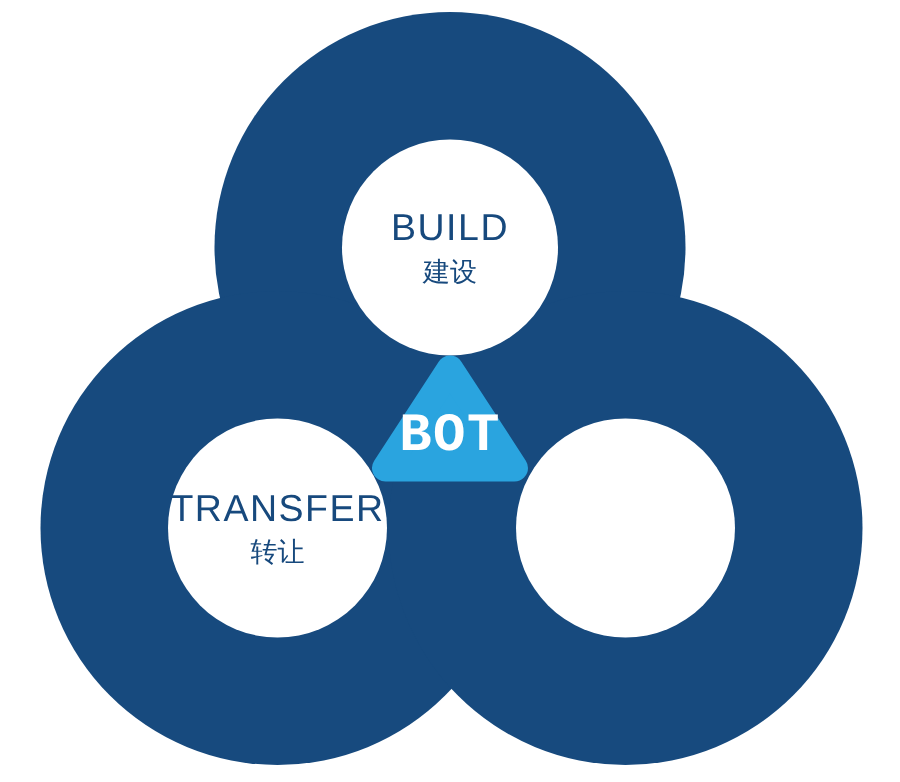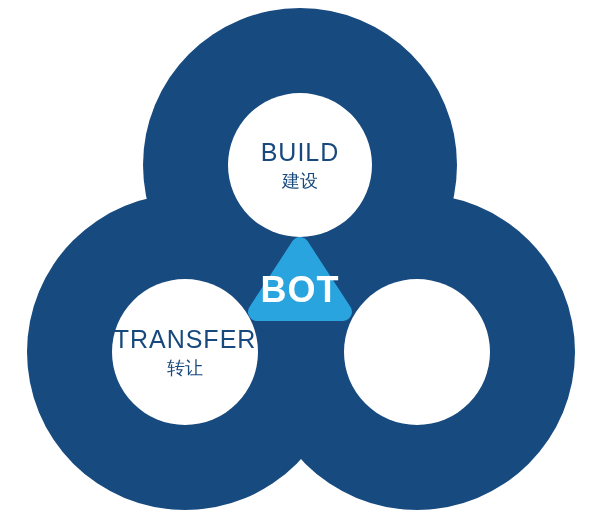--- a/index.html
+++ b/index.html
@@ -35,20 +35,21 @@
   }
   .label-build{left:228px;top:93px;width:144px;height:144px;}
   .label-transfer{left:110px;top:277px;width:150px;height:150px;}
   .label-operate{left:342px;top:277px;width:150px;height:150px;}
   .label-bot{
     position:absolute;left:240px;top:262px;width:120px;height:56px;
     display:flex;align-items:center;justify-content:center;
     color:var(--center-text);
     font-size:36px;font-weight:bold;letter-spacing:1px;
     pointer-events:none;
+    font-family:Liberation Mono, monospace;
   }
 </style>
 </head>
 <body>
 
 <div class="canvas">
 
   <svg width="600" height="521" viewBox="0 0 600 521">
 
     <circle class="ring" cx="300" cy="165" r="157"></circle>

